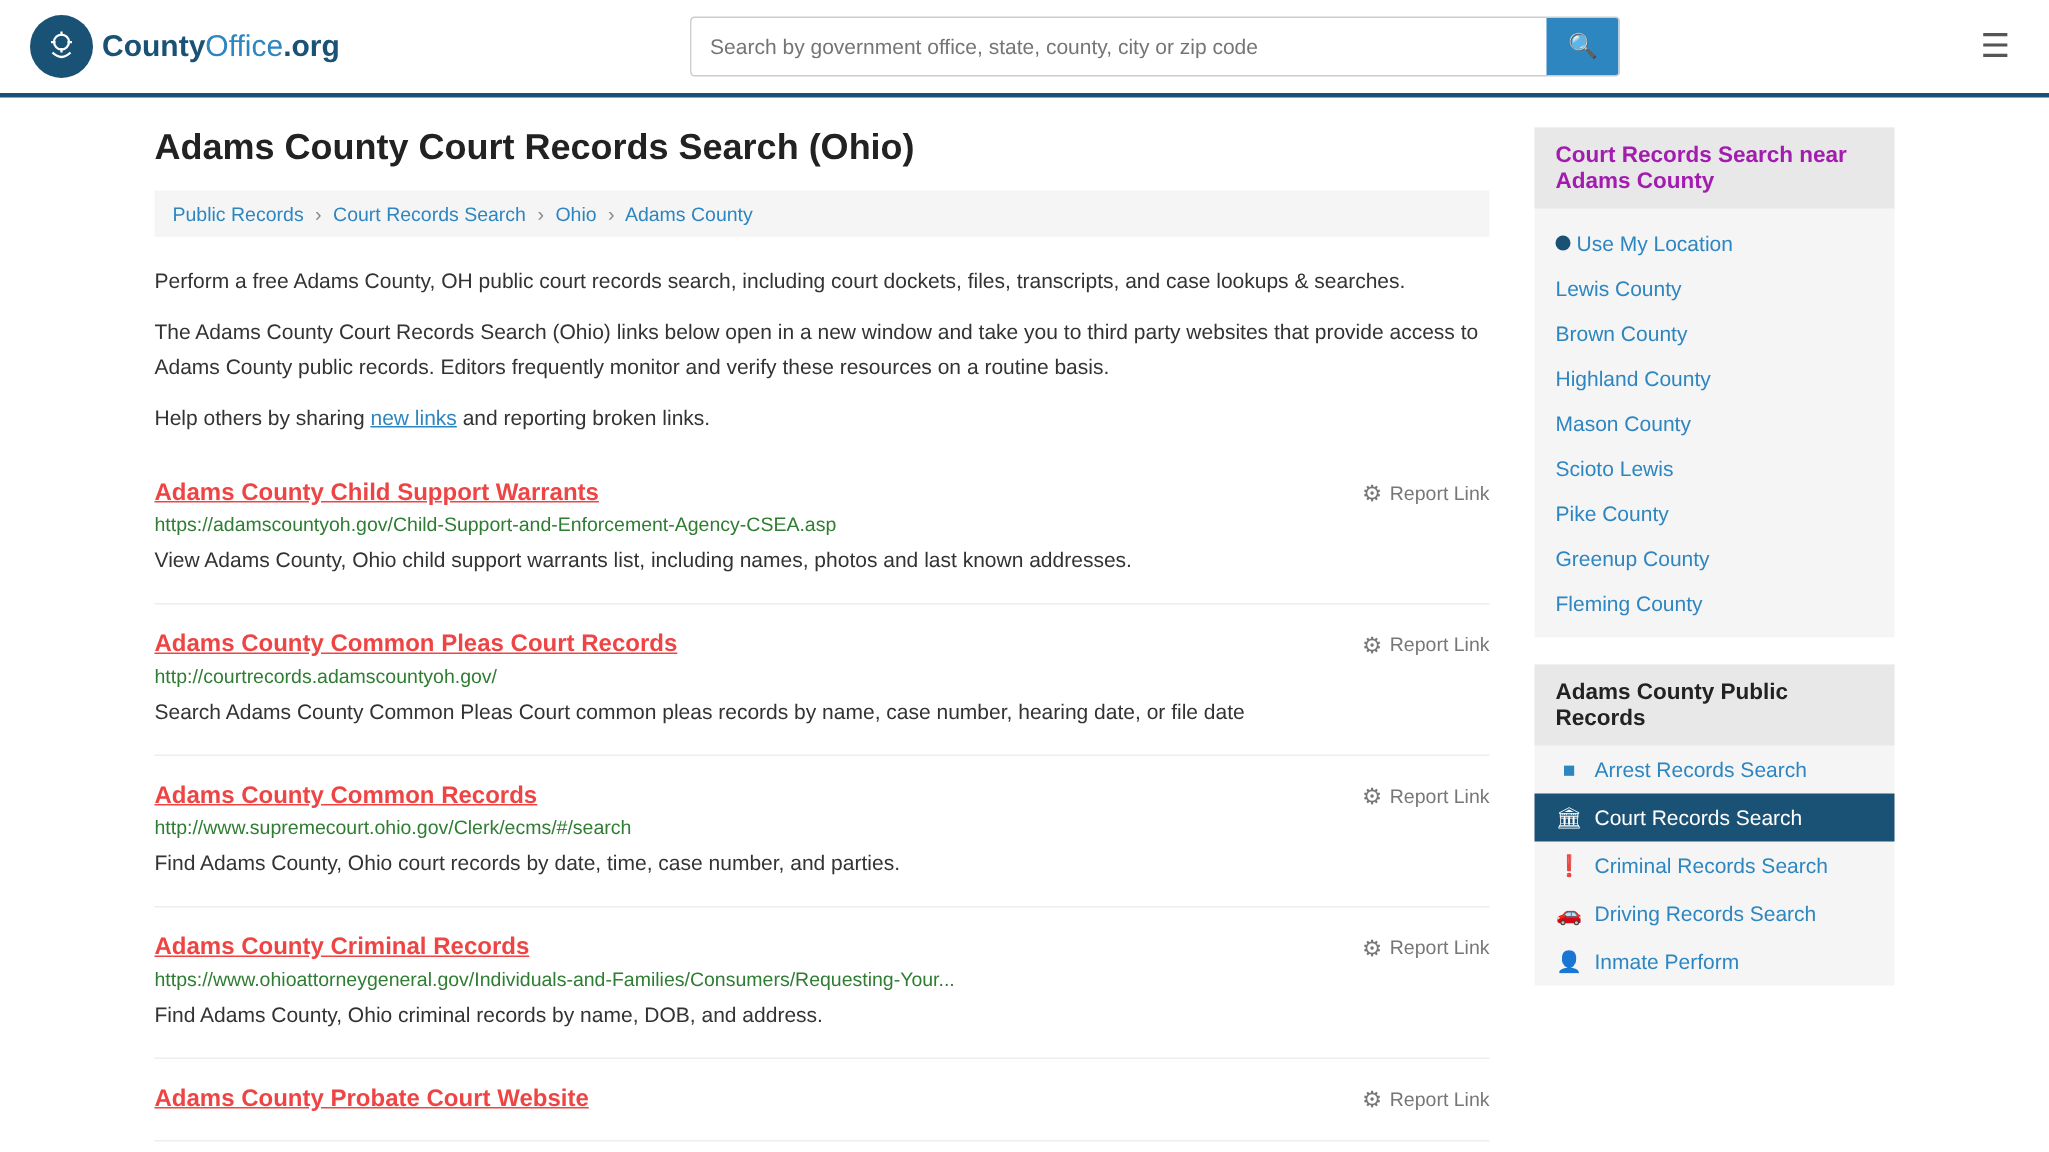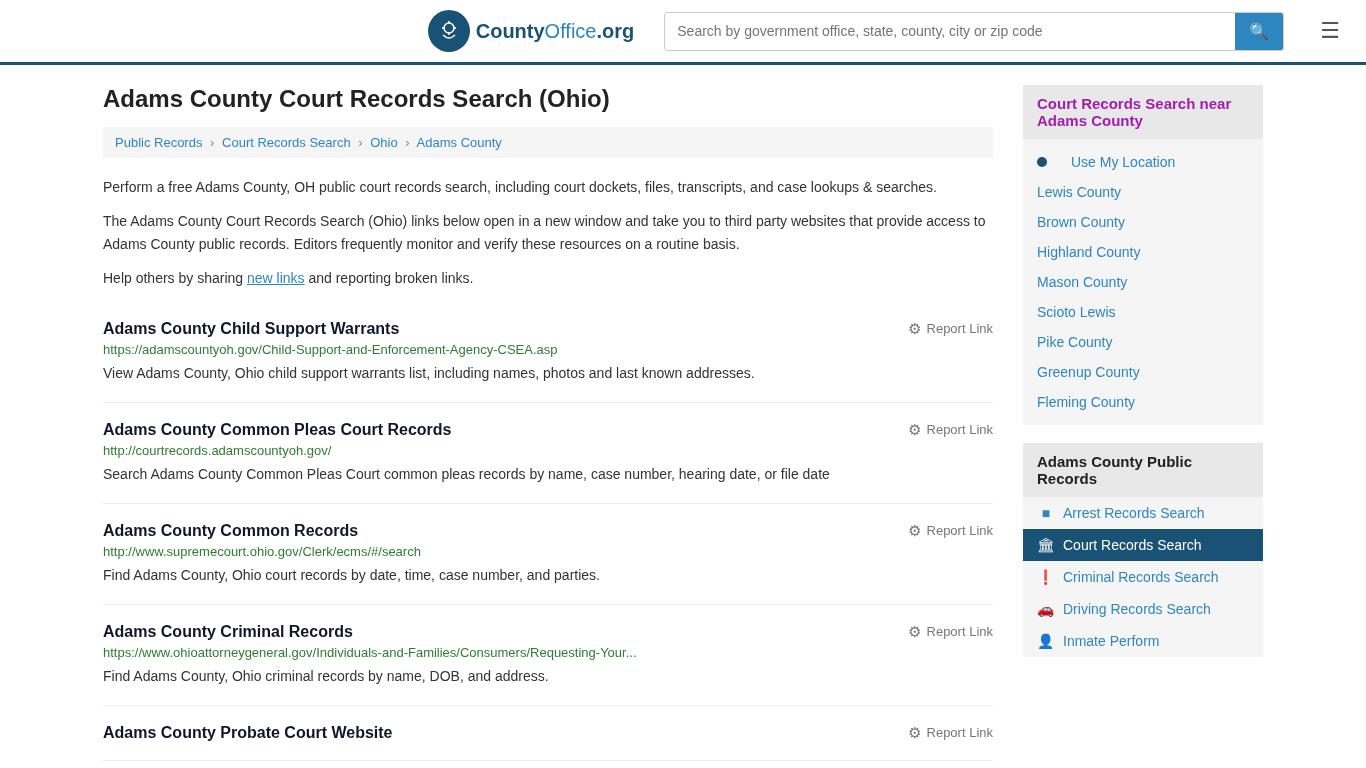--- a/index.html
+++ b/index.html
@@ -5,21 +5,21 @@
     * { margin: 0; padding: 0; box-sizing: border-box; }
     body { font-family: Arial, sans-serif; font-size: 14px; color: #333; background: #fff; }
 
     
     .header {
       background: #fff;
       border-bottom: 3px solid #1a5276;
       padding: 10px 20px;
       display: flex;
       align-items: center;
-      justify-content: flex-end;
+      justify-content: space-between;
     }
     .logo-area {
       display: flex;
       align-items: center;
       gap: 6px;
     }
     .logo-circle {
       width: 42px;
       height: 42px;
       background: #1a5276;
@@ -122,21 +122,22 @@
       padding: 18px 0;
     }
     .result-header {
       display: flex;
       justify-content: space-between;
       align-items: flex-start;
     }
     .result-title {
       font-size: 16px;
       font-weight: bold;
-      color: #0f172a;
+      color: #ef4444;
+      text-decoration: underline;
       cursor: pointer;
     }
     .report-link {
       display: flex;
       align-items: center;
       gap: 5px;
       color: #777;
       font-size: 13px;
       cursor: pointer;
       white-space: nowrap;
@@ -178,21 +179,21 @@
       display: block;
       padding: 7px 14px;
       color: #2e86c1;
       text-decoration: none;
       font-size: 14px;
       cursor: pointer;
     }
     .sidebar-link.use-location {
       display: flex;
       align-items: center;
-      gap: 24px;
+      gap: 4px;
       color: #2e86c1;
     }
     .location-dot {
       width: 10px;
       height: 10px;
       background: #1a5276;
       border-radius: 50%;
       display: inline-block;
     }
 

